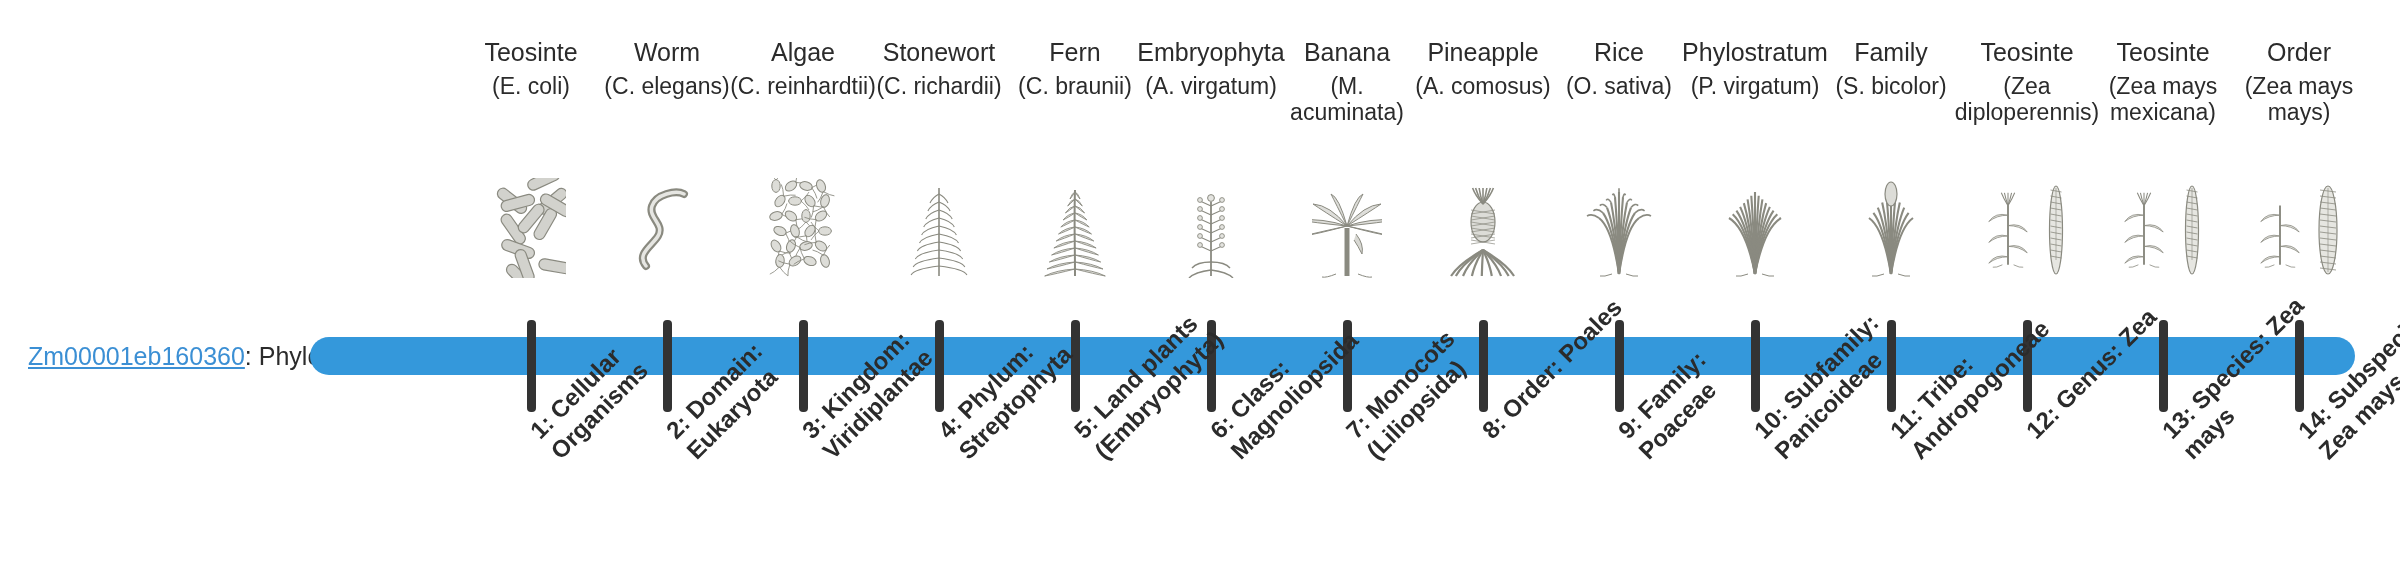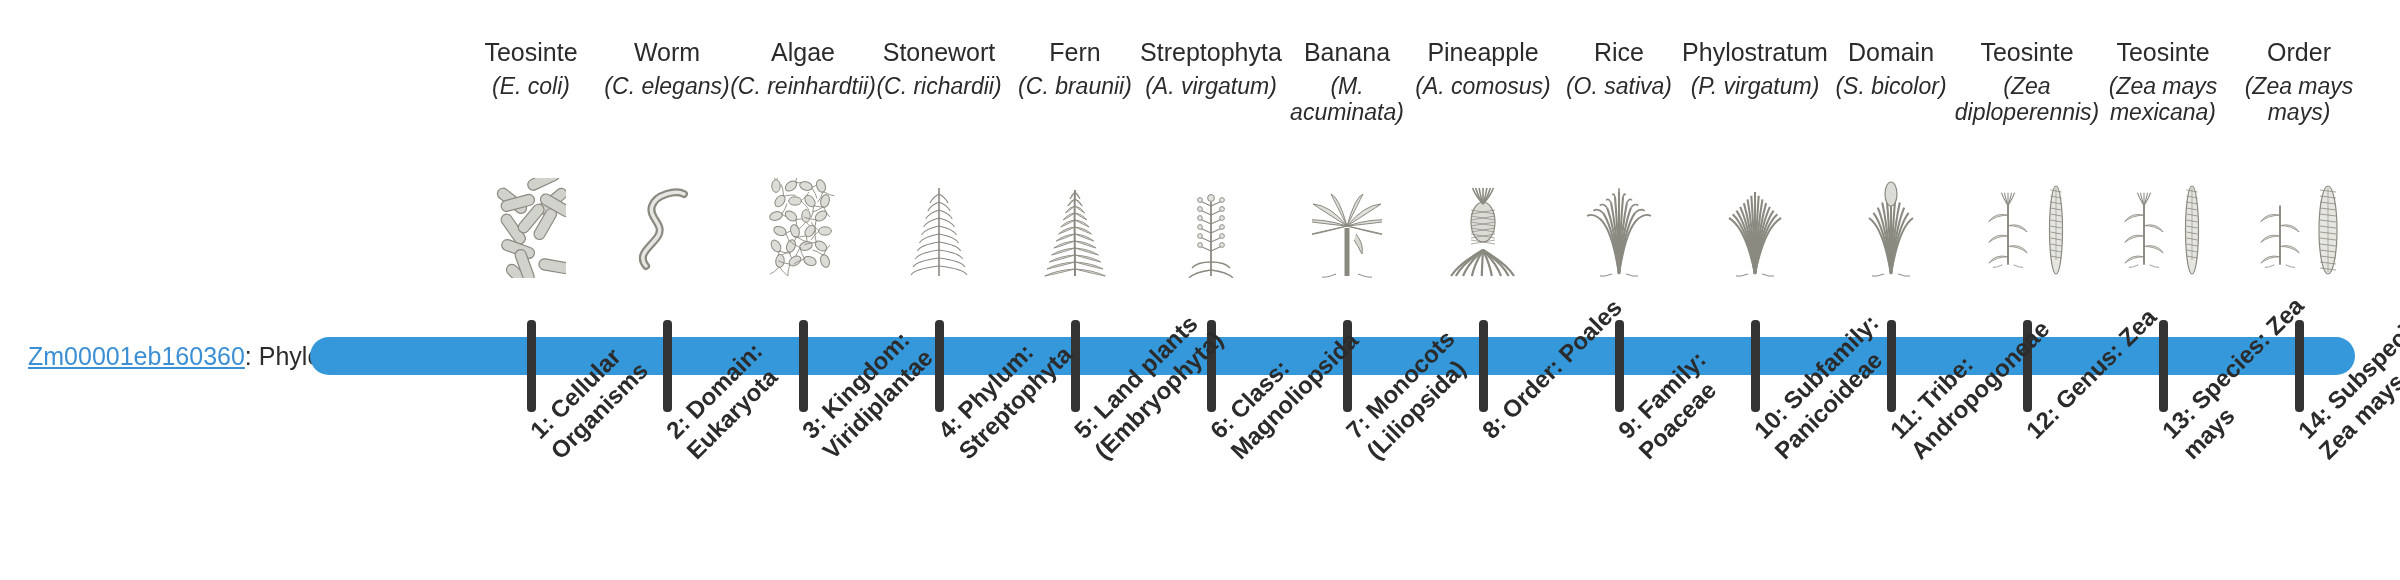--- a/index.html
+++ b/index.html
@@ -40,21 +40,20 @@
     position:absolute;
     top:38px;left:-12px;width:160px;
     font-size:25px;
     line-height:1.12;
     color:#2b2b2b;
   }
   .sci-name{
     position:absolute;
     top:74px;left:-6px;width:148px;
     font-size:23px;
-    font-style:italic;
     line-height:1.12;
     color:#2b2b2b;
   }
   .sci-name.twoline{top:74px;}
 
   
   .art{
     position:absolute;
     top:168px;left:0;width:136px;height:110px;
     display:flex;align-items:flex-end;justify-content:center;
@@ -309,21 +308,21 @@
             <path d="M35 77 q-15.419999999999998 1 -25.7 7 q 8.995 -2 25.7 -7" fill="#e2e2de" stroke="#8a8a80" stroke-width="0.9"></path>
             <path d="M35 77 q15.419999999999998 1 25.7 7 q -8.995 -2 -25.7 -7" fill="#e2e2de" stroke="#8a8a80" stroke-width="0.9"></path>
             <path d="M35 84 q-16.8 1 -28 7 q 9.799999999999999 -2 28 -7" fill="#e2e2de" stroke="#8a8a80" stroke-width="0.9"></path>
             <path d="M35 84 q16.8 1 28 7 q -9.799999999999999 -2 -28 -7" fill="#e2e2de" stroke="#8a8a80" stroke-width="0.9"></path>
             <path d="M35 91 q-18.179999999999996 1 -30.299999999999997 7 q 10.604999999999999 -2 30.299999999999997 -7" fill="#e2e2de" stroke="#8a8a80" stroke-width="0.9"></path>
             <path d="M35 91 q18.179999999999996 1 30.299999999999997 7 q -10.604999999999999 -2 -30.299999999999997 -7" fill="#e2e2de" stroke="#8a8a80" stroke-width="0.9"></path>
           </svg>
         </div>
       </div>
       <div class="col" style="left: 1143px;">
-        <div class="common-name">Streptophyta</div>
+        <div class="common-name">Embryophyta</div>
         <div class="sci-name">(A. virgatum)</div>
         <div class="art">
           <svg width="70" height="100" viewBox="0 0 70 100">
             <path d="M35 98 L35 24" stroke="#8a8a80" stroke-width="1.8" fill="none"></path>
             <path d="M35 92 q-16 2 -22 8 M35 92 q16 2 22 8 M35 84 q-14 0 -19 6 M35 84 q14 0 19 6" fill="none" stroke="#8a8a80" stroke-width="1.4"></path>
             <path d="M35 28 l-11 -5 M35 28 l11 -5" fill="none" stroke="#8a8a80" stroke-width="1.1"></path>
             <circle cx="24" cy="22" r="2.4" fill="#e4e4e0" stroke="#8a8a80" stroke-width="0.9"></circle>
             <circle cx="46" cy="22" r="2.4" fill="#e4e4e0" stroke="#8a8a80" stroke-width="0.9"></circle>
             <path d="M35 37 l-11 -5 M35 37 l11 -5" fill="none" stroke="#8a8a80" stroke-width="1.1"></path>
             <circle cx="24" cy="31" r="2.4" fill="#e4e4e0" stroke="#8a8a80" stroke-width="0.9"></circle>
@@ -443,21 +442,21 @@
             <path d="M35 96 Q38.9 50 46.142857142857146 25.142857142857146" fill="none" stroke="#8a8a80" stroke-width="2.1"></path>
             <path d="M35 96 Q40.2 50 49.857142857142854 28.857142857142854" fill="none" stroke="#8a8a80" stroke-width="2.1"></path>
             <path d="M35 96 Q41.5 50 53.57142857142857 32.57142857142857" fill="none" stroke="#8a8a80" stroke-width="2.1"></path>
             <path d="M35 96 Q42.8 50 57.28571428571429 36.28571428571429" fill="none" stroke="#8a8a80" stroke-width="2.1"></path>
             <path d="M35 96 Q44.1 50 61 40" fill="none" stroke="#8a8a80" stroke-width="2.1"></path>
             <path d="M28 96 q-8 3 -12 2 M42 96 q8 3 12 2" fill="none" stroke="#8a8a80" stroke-width="1"></path>
           </svg>
         </div>
       </div>
       <div class="col" style="left: 1823px;">
-        <div class="common-name">Domain</div>
+        <div class="common-name">Family</div>
         <div class="sci-name">(S. bicolor)</div>
         <div class="art">
           <svg width="70" height="100" viewBox="0 0 70 100">
             <path d="M35 96 Q27.3 50 13 40" fill="none" stroke="#8a8a80" stroke-width="2.1"></path>
             <path d="M35 96 Q28.84 50 17.4 34.8" fill="none" stroke="#8a8a80" stroke-width="2.1"></path>
             <path d="M35 96 Q30.380000000000003 50 21.8 29.6" fill="none" stroke="#8a8a80" stroke-width="2.1"></path>
             <path d="M35 96 Q31.92 50 26.2 24.4" fill="none" stroke="#8a8a80" stroke-width="2.1"></path>
             <path d="M35 96 Q33.46 50 30.6 19.2" fill="none" stroke="#8a8a80" stroke-width="2.1"></path>
             <path d="M35 96 Q35 50 35 14" fill="none" stroke="#8a8a80" stroke-width="2.1"></path>
             <path d="M35 96 Q36.54 50 39.4 19.2" fill="none" stroke="#8a8a80" stroke-width="2.1"></path>

